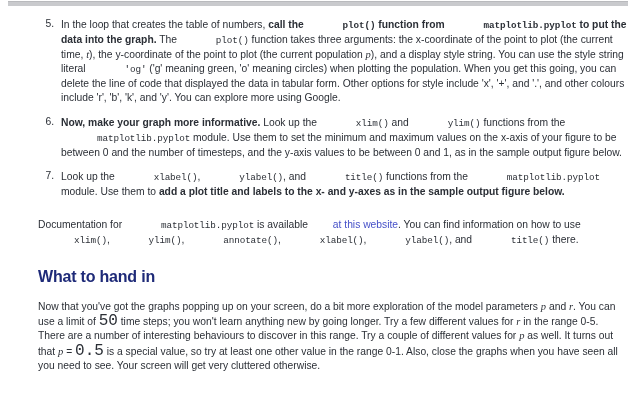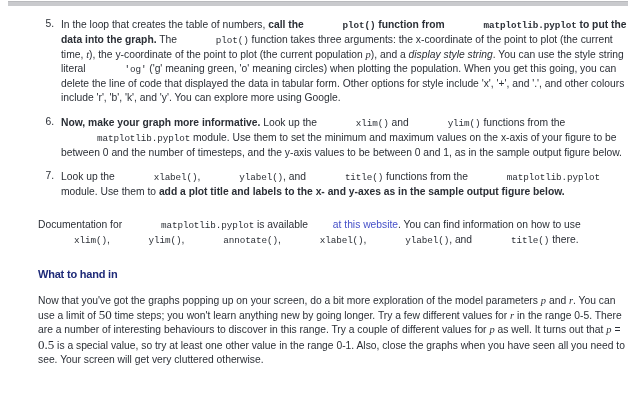--- a/index.html
+++ b/index.html
@@ -31,29 +31,29 @@
     padding-top: 18px;
     box-sizing: border-box;
   }
   .mono {
     font-family: "Liberation Mono", monospace;
     font-size: 9.3px;
     letter-spacing: -0.1px;
     padding-left: 36px;
   }
   .b { font-weight: bold; }
-  .i { font-style: italic; }
+  .i { }
   .math {
     font-family: "Liberation Serif", serif;
     font-style: italic;
     font-size: 10.5px;
   }
   .num {
-    font-family: Liberation Serif, serif;
-    font-size: 13px;
+    font-family: Liberation Mono, monospace;
+    font-size: 16px;
   }
   a.link {
     color: #4550c8;
     text-decoration: none;
     padding-left: 22px;
   }
 
   ol.steps {
     list-style: none;
     margin: 0;
@@ -84,21 +84,21 @@
     margin: 0 10px 0 38px;
     font-size: 10.3px;
     line-height: 14.1px;
   }
   .gap-sm { height: 9px; }
   .gap-md { height: 14px; }
   .gap-lg { height: 20px; }
 
   h2.section {
     margin: 0 0 0 38px;
-    font-size: 11px;
+    font-size: 16px;
     font-weight: bold;
     color: #1e2a78;
     letter-spacing: -0.2px;
   }
 </style>
 </head>
 <body>
 
 <div class="top-rule"></div>
 

